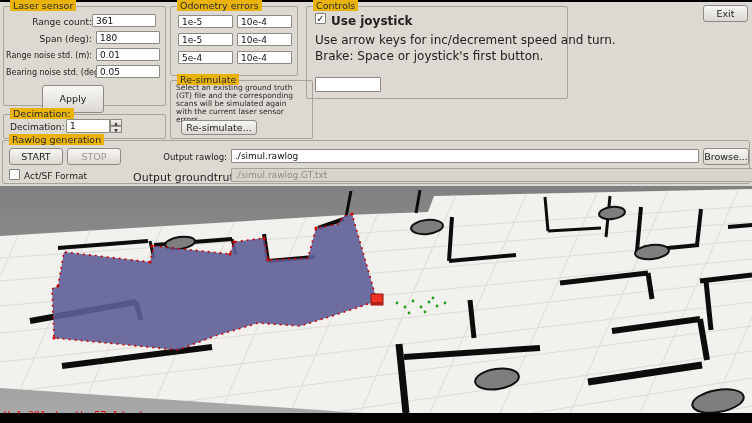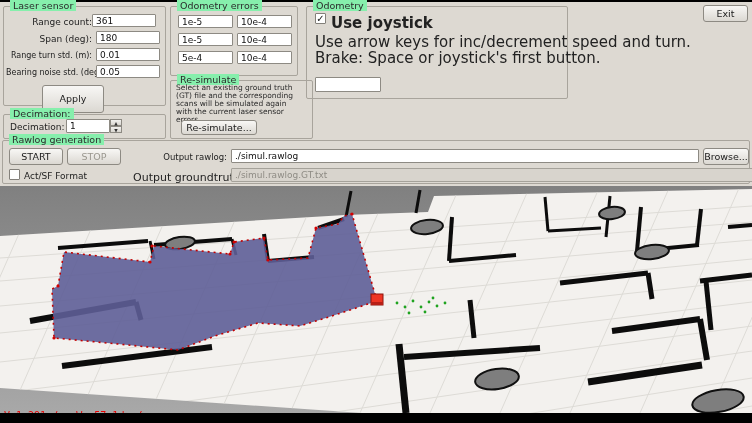--- a/index.html
+++ b/index.html
@@ -11,21 +11,21 @@
     font-size: 10px; color: #1c1c1c;
   }
   .edge-bar { position:absolute; left:0; width:752px; background:#000; }
   .edge-top { top:0; height:2px; }
   .edge-bottom { bottom:0; height:10px; }
 
   .panel { position:absolute; top:2px; left:0; width:752px; height:184px; }
 
   .group { position:absolute; border:1px solid #a8a49c; border-radius:2px; }
   .gtitle {
-    position:absolute; top:-7px; left:6px; background:#86efac;
+    position:absolute; top:-7px; left:6px; background:#eab308;
     padding:0 3px; font-size:9.5px; color:#2b2b2b; white-space:nowrap;
   }
   .lbl { position:absolute; white-space:nowrap; font-size:9px; color:#222; }
   .lbl.r { text-align:right; }
   .tf {
     position:absolute; height:13px; background:#fff;
     border:1px solid #8d8a83; border-radius:1px;
     font-family:"DejaVu Sans", sans-serif; font-size:9px; color:#111;
     padding:0 3px; outline:none;
   }
@@ -43,21 +43,21 @@
   }
   .cbmark { display:block; font-size:10px; line-height:9px; color:#1a1a1a; font-weight:bold; }
   .spinbox { position:absolute; height:14px; }
   .spinbox .tf { left:0; top:0; width:44px; height:14px; position:absolute; }
   .spinbtns { position:absolute; left:44px; top:0; width:12px; height:14px; }
   .sb {
     width:12px; height:7px; font-size:4.5px; line-height:7px; text-align:center;
     background:linear-gradient(#f2f1ef,#d8d5cf); border:1px solid #8d8a83; color:#333;
   }
   .desc { position:absolute; font-size:7.5px; line-height:8px; color:#2b2b2b; }
-  .ctext { position:absolute; font-size:15px; white-space:nowrap; color:#222; }
+  .ctext { position:absolute; font-size:12px; white-space:nowrap; color:#222; }
 
   .view3d { position:absolute; top:186px; left:0; width:752px; height:227px; }
   .view3d svg { display:block; }
   .hud {
     position:absolute; left:4px; top:197px;
     font-family:"DejaVu Sans Mono", monospace;
     font-size:10px; line-height:13px; color:#e80000; white-space:pre;
   }
 </style>
 </head>
@@ -67,21 +67,21 @@
   <div class="edge-bar edge-top"></div>
 
   <div class="panel">
 
     <div class="group" style="left:3px; top:4px; width:163px; height:100px;">
       <span class="gtitle">Laser sensor</span>
       <span class="lbl r" style="left:2px; top:10px; width:86px;">Range count:</span>
       <input class="tf" style="left: 88px; top: 7px; width: 64px;" value="361">
       <span class="lbl r" style="left:2px; top:27px; width:86px;">Span (deg):</span>
       <input class="tf" style="left: 92px; top: 24px; width: 64px;" value="180">
-      <span class="lbl r" style="left:2px; top:44px; width:86px; font-size:8px;">Range turn std. (m):</span>
+      <span class="lbl r" style="left:2px; top:44px; width:86px; font-size:8px;">Range noise std. (m):</span>
       <input class="tf" style="left: 92px; top: 41px; width: 64px;" value="0.01">
       <span class="lbl r" style="left:2px; top:61px; width:86px; font-size:8px;">Bearing noise std. (deg):</span>
       <input class="tf" style="left: 92px; top: 58px; width: 64px;" value="0.05">
       <button class="btn" style="left:38px; top:78px; width:62px; height:28px;">Apply</button>
     </div>
 
     <div class="group" style="left:3px; top:112px; width:163px; height:25px;">
       <span class="gtitle">Decimation:</span>
       <span class="lbl" style="left:6px; top:7px;">Decimation:</span>
       <div class="spinbox" style="left:62px; top:4px; width:56px;">
@@ -103,21 +103,21 @@
       <input class="tf" style="left: 66px; top: 44px; width: 55px;" value="10e-4">
     </div>
 
     <div class="group" style="left:170px; top:78px; width:143px; height:59px;">
       <span class="gtitle">Re-simulate</span>
       <div class="desc" style="left:5px; top:3px; width:121px;">Select an existing ground truth (GT) file and the corresponding scans will be simulated again with the current laser sensor errors.</div>
       <button class="btn" style="left:10px; top:39px; width:76px; height:15px; line-height:13px;">Re-simulate...</button>
     </div>
 
     <div class="group" style="left:306px; top:4px; width:262px; height:93px;">
-      <span class="gtitle">Odometry</span>
+      <span class="gtitle">Controls</span>
       <span class="cb" style="left:8px; top:6px;">
         <span class="cbmark">✓</span>
       </span>
       <span class="ctext" style="left:24px; top:7px; font-weight:bold;">Use joystick</span>
       <div class="ctext" style="left:8px; top:26px;">Use arrow keys for inc/decrement speed and turn.</div>
       <div class="ctext" style="left:8px; top:42px;">Brake: Space or joystick's first button.</div>
       <input class="tf" style="left: 8px; top: 70px; width: 66px; height: 15px;" value="">
     </div>
 
     <button class="btn" style="left:703px; top:3px; width:45px; height:17px; line-height:15px;">Exit</button>

